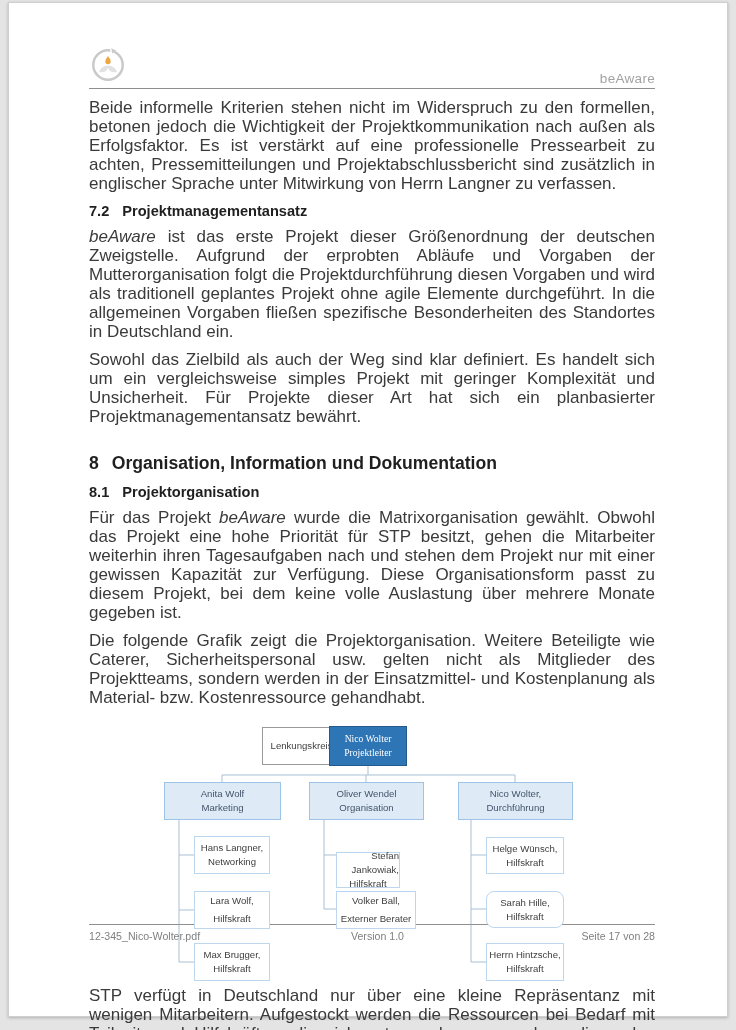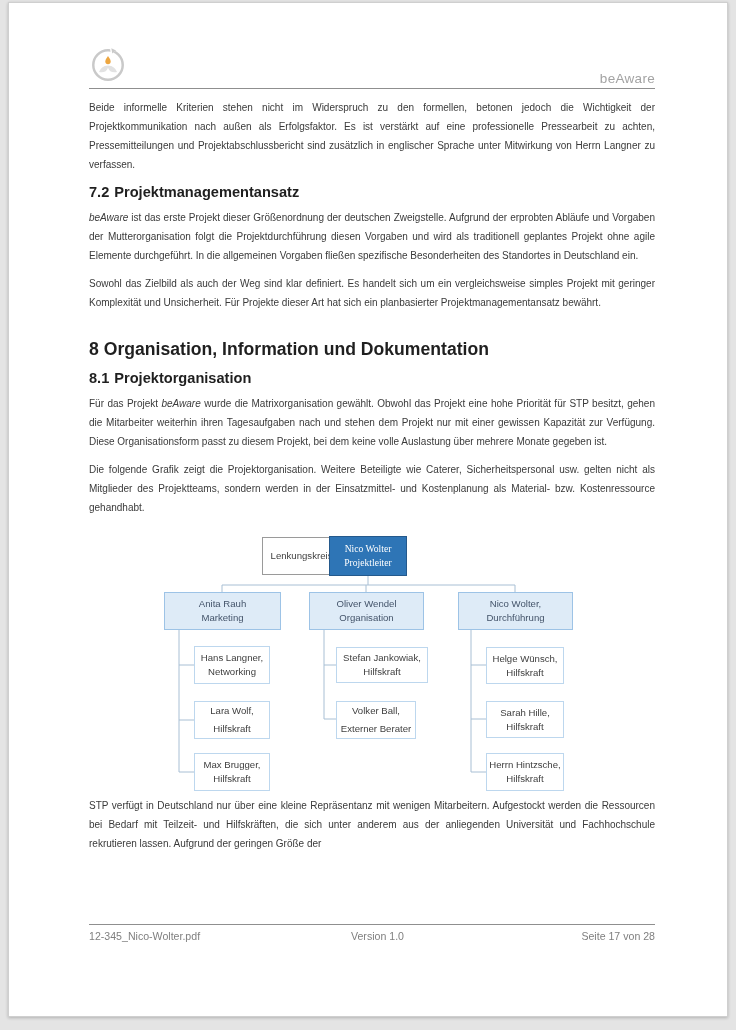--- a/index.html
+++ b/index.html
@@ -24,28 +24,28 @@
   .doc-header {
     margin-top: 42px;
     display: flex; justify-content: space-between; align-items: flex-end;
     border-bottom: 1.5px solid #8f8f8f;
     padding-bottom: 1px;
   }
   .brand { color: #a3a3a3; font-size: 13.5px; letter-spacing: .3px; padding-bottom: 1px; }
 
   
   p.body {
-    font-size: 10px; line-height: 19px; color: #3a3a3a;
+    font-size: 17px; line-height: 19px; color: #3a3a3a;
     text-align: justify; margin: 0 0 9px 0;
   }
   p.body em { font-style: italic; }
 
   h2.sect { font-size: 17.6px; color: #1f1f1f; margin: 27px 0 10px 0; font-weight: bold; }
   h3.sub  { font-size: 14.6px; color: #1f1f1f; margin: 10px 0 8px 0; font-weight: bold; }
-  .hnum { display: inline-block; margin-right: 5px; }
+  .hnum { display: inline-block; margin-right: 13px; }
 
   
   .orgchart { position: relative; width: 560px; height: 264px; margin-top: 15px; }
   .orgchart svg.wires { position: absolute; left: 0; top: 0; }
   .cbox {
     position: absolute; display: flex; flex-direction: column;
     justify-content: center; align-items: center; text-align: center;
     font-size: 9.6px; line-height: 14px; background: #fff; z-index: 2;
   }
   .cbox.plain   { border: 1px solid #9a9a9a; color: #3f3f3f; margin-left: 28px; }
@@ -134,21 +134,21 @@
 
       <div class="cbox plain" style="left:145px; top:5px; width:79px; height:38px;">
         <span>Lenkungskreis</span>
       </div>
       <div class="cbox primary" style="left:240px; top:4px; width:78px; height:40px;">
         <span>Nico Wolter</span>
         <span>Projektleiter</span>
       </div>
 
       <div class="cbox level2" style="left:75px; top:60px; width:117px; height:38px;">
-        <span>Anita Rauh</span>
+        <span>Anita Wolf</span>
         <span>Marketing</span>
       </div>
       <div class="cbox level2" style="left:369px; top:60px; width:115px; height:38px;">
         <span>Nico Wolter,</span>
         <span>Durchführung</span>
       </div>
       <div class="cbox level2" style="left:220px; top:60px; width:115px; height:38px;">
         <span>Oliver Wendel</span>
         <span>Organisation</span>
       </div>
@@ -159,34 +159,34 @@
       </div>
       <div class="cbox child spread" style="left:105px; top:169px; width:76px; height:38px;">
         <span>Lara Wolf,</span>
         <span>Hilfskraft</span>
       </div>
       <div class="cbox child" style="left:105px; top:221px; width:76px; height:38px;">
         <span>Max Brugger,</span>
         <span>Hilfskraft</span>
       </div>
 
-      <div class="cbox child" style="left:247px; top:115px; width:92px; height:36px;">
+      <div class="cbox child" style="left:247px; top:130px; width:64px; height:36px;text-align:right;">
         <span>Stefan Jankowiak,</span>
         <span>Hilfskraft</span>
       </div>
       <div class="cbox child spread" style="left:247px; top:169px; width:80px; height:38px;">
         <span>Volker Ball,</span>
         <span>Externer Berater</span>
       </div>
 
       <div class="cbox child" style="left:397px; top:115px; width:78px; height:37px;">
         <span>Helge Wünsch,</span>
         <span>Hilfskraft</span>
       </div>
-      <div class="cbox child" style="left:397px; top:169px; width:78px; height:37px;">
+      <div class="cbox child" style="left:397px; top:169px; width:78px; height:37px;border-radius:8px;">
         <span>Sarah Hille,</span>
         <span>Hilfskraft</span>
       </div>
       <div class="cbox child" style="left:397px; top:221px; width:78px; height:38px;">
         <span>Herrn Hintzsche,</span>
         <span>Hilfskraft</span>
       </div>
     </div>
 
 

